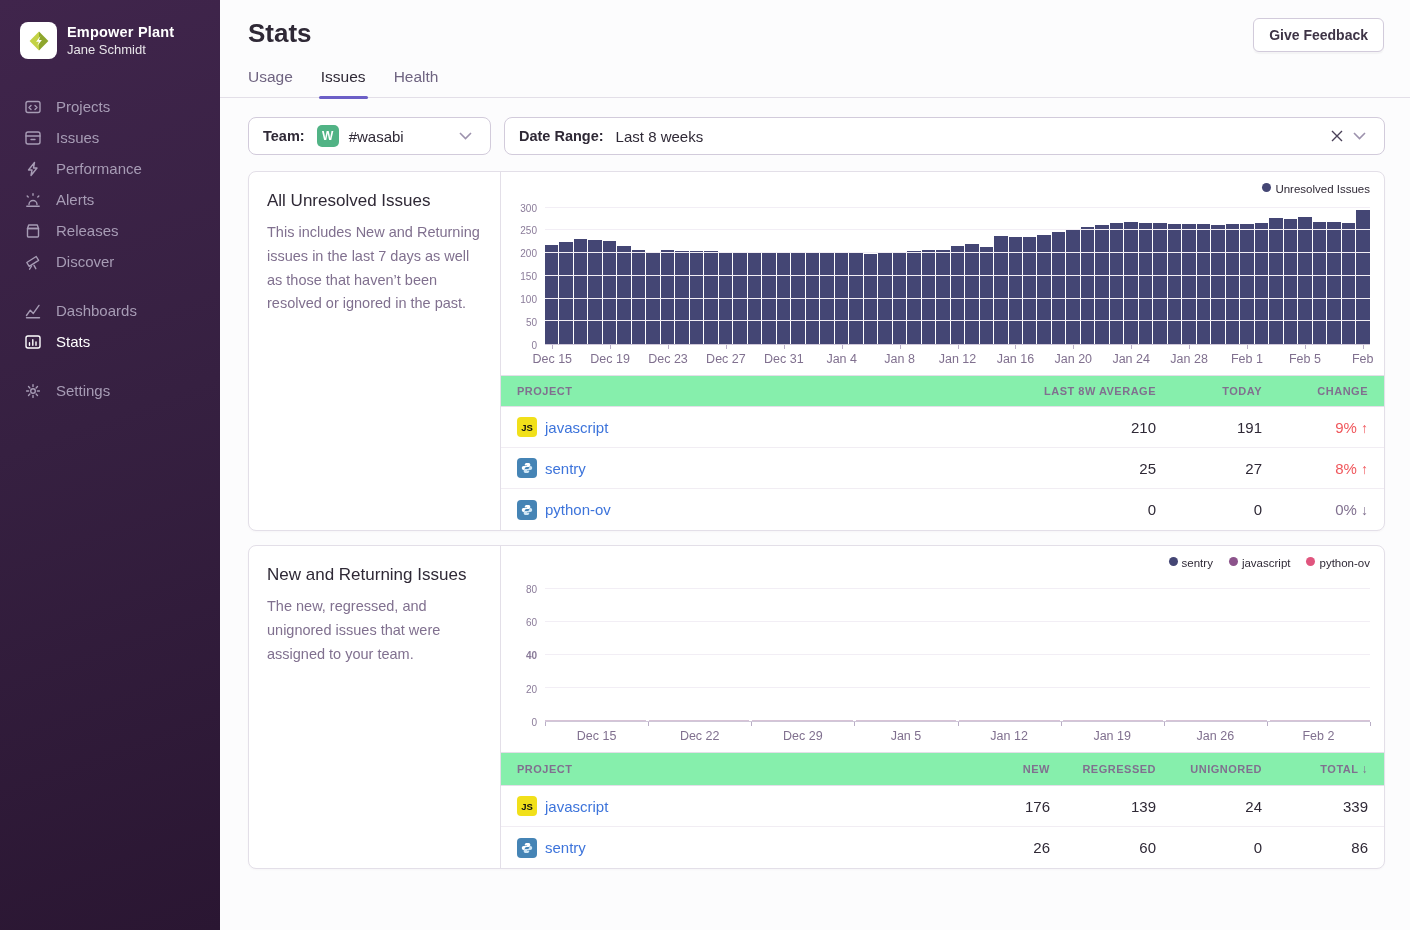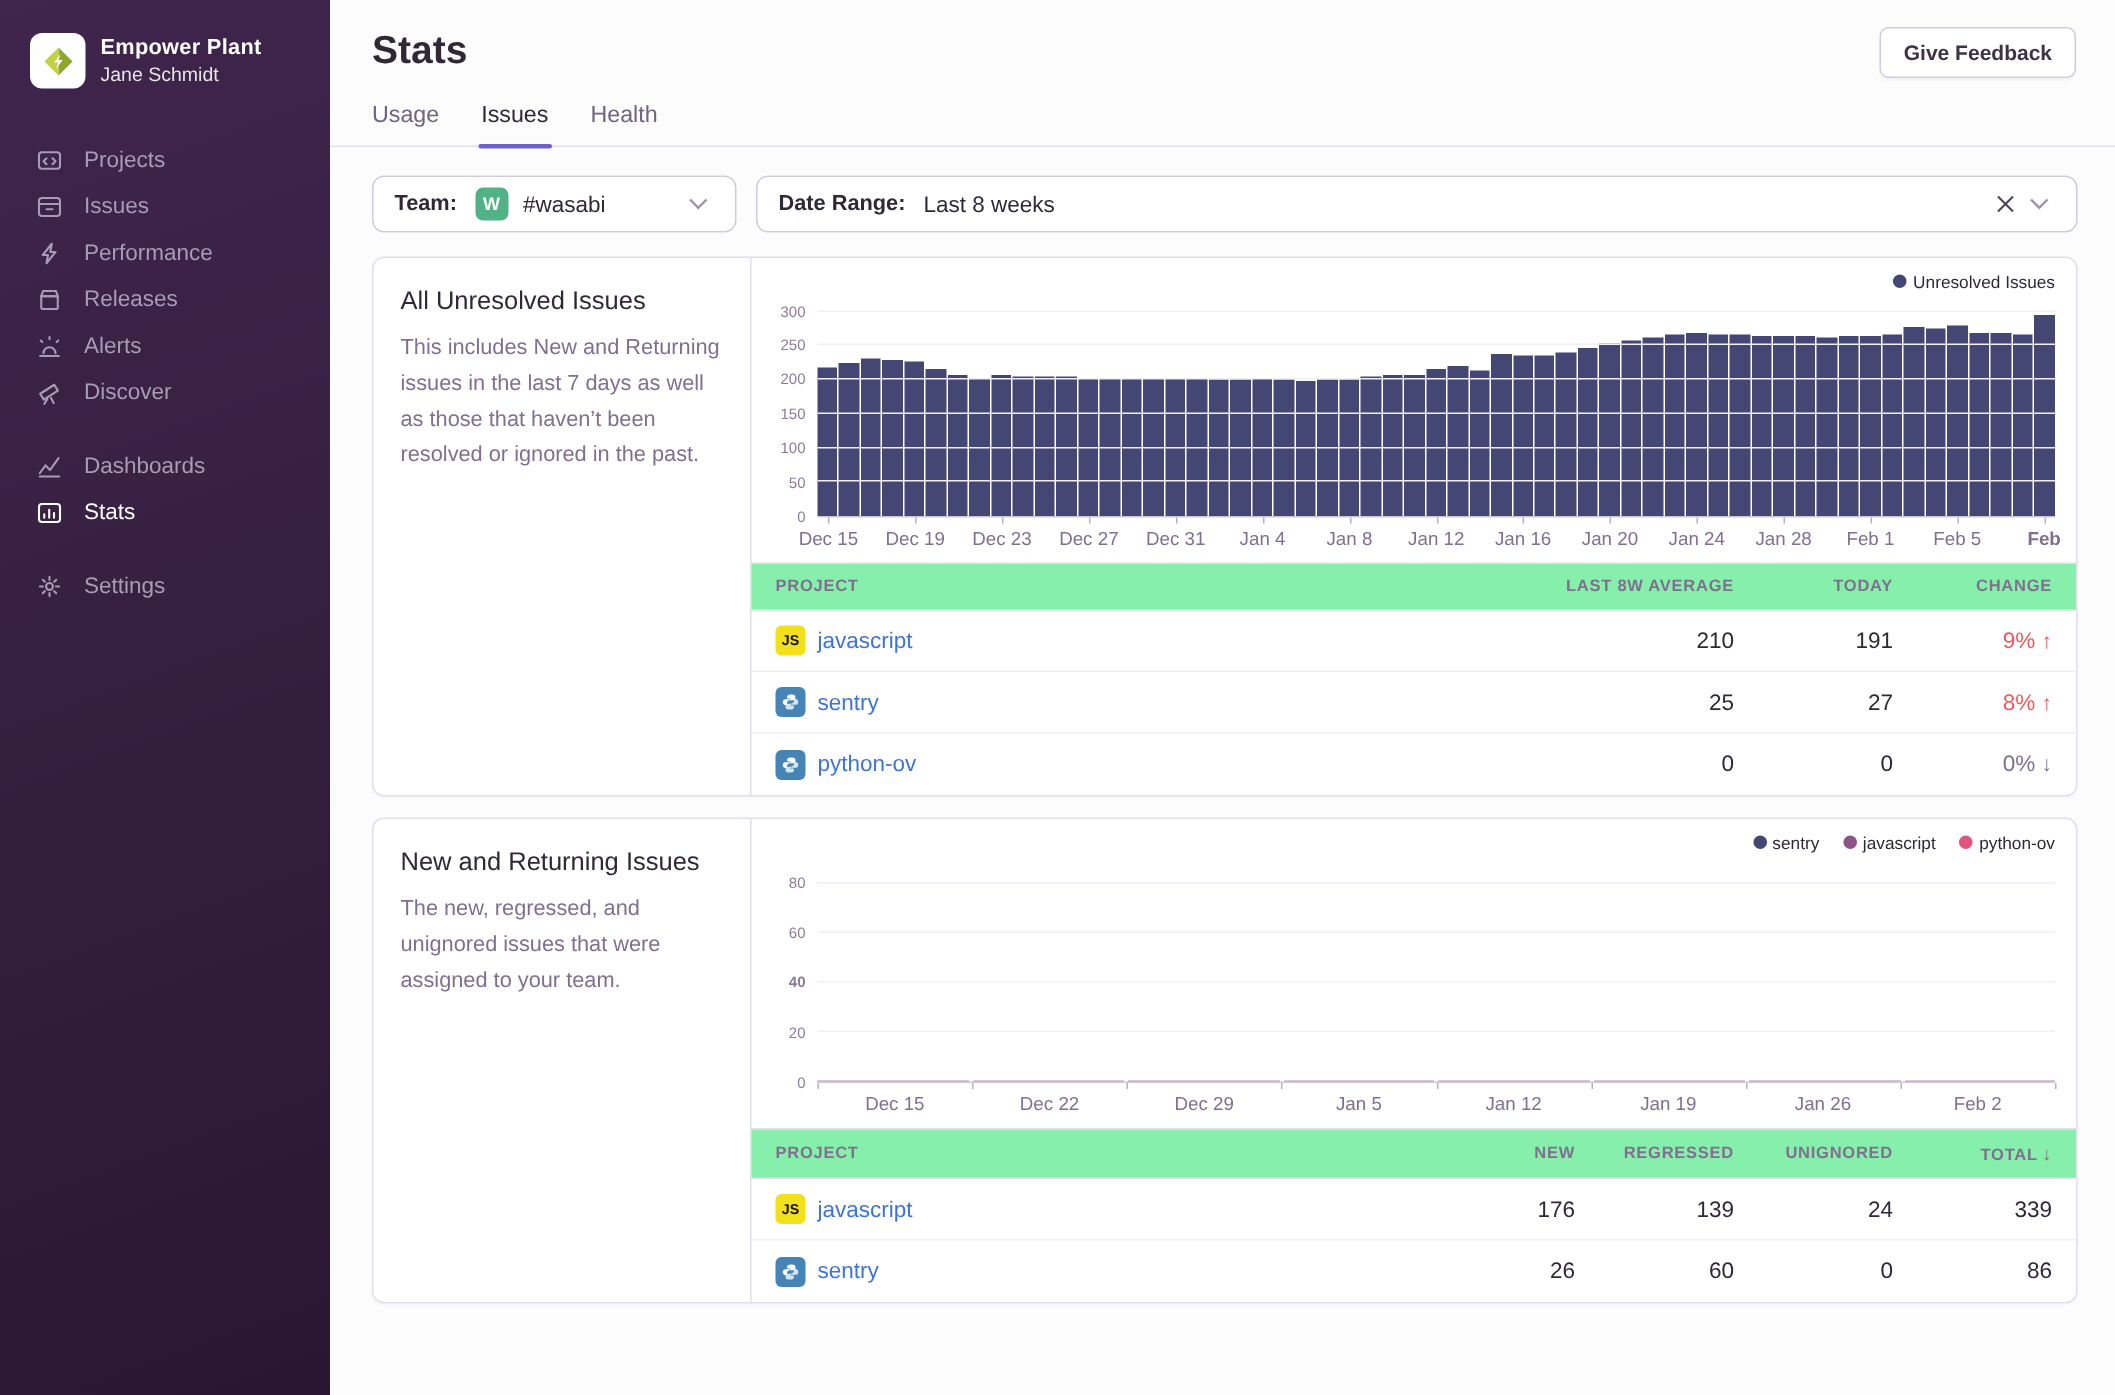--- a/index.html
+++ b/index.html
@@ -125,32 +125,32 @@
       <span>Issues</span>
     </div>
     <div class="nav-item">
       <svg viewBox="0 0 18 18">
           <path d="M10.5 2.5L4.5 10H8l-1 5.5 6-7.5H9.5l1-5.5z"></path>
         </svg>
       <span>Performance</span>
     </div>
     <div class="nav-item">
       <svg viewBox="0 0 18 18">
-          <path d="M3.5 6.5h11v7.5a1 1 0 0 1-1 1h-9a1 1 0 0 1-1-1V6.5z"></path>
-          <path d="M4.7 3h8.6l1.2 3.5H3.5L4.7 3z"></path>
-        </svg>
-      <span>Releases</span>
-    </div>
-    <div class="nav-item">
-      <svg viewBox="0 0 18 18">
           <path d="M5 13.5a4 4 0 0 1 8 0"></path>
           <path d="M2.8 15.3h12.4"></path>
           <path d="M9 4.2V2.7M4.2 6l-1-1M13.8 6l1-1"></path>
         </svg>
       <span>Alerts</span>
+    </div>
+    <div class="nav-item">
+      <svg viewBox="0 0 18 18">
+          <path d="M3.5 6.5h11v7.5a1 1 0 0 1-1 1h-9a1 1 0 0 1-1-1V6.5z"></path>
+          <path d="M4.7 3h8.6l1.2 3.5H3.5L4.7 3z"></path>
+        </svg>
+      <span>Releases</span>
     </div>
     <div class="nav-item">
       <svg viewBox="0 0 18 18">
           <path d="M2.8 9.5l9.4-6 2.4 3.9-9.4 6z"></path>
           <path d="M7.6 13l-2 3.2M10 12.3l1.8 3.4"></path>
         </svg>
       <span>Discover</span>
     </div>
     <div class="nav-gap"></div>
     <div class="nav-item">
@@ -336,21 +336,21 @@
               <div class="xlabel" style="left: 64.0351%;">Jan 20</div>
               <div class="xtick" style="left: 71.0526%;"></div>
               <div class="xlabel" style="left: 71.0526%;">Jan 24</div>
               <div class="xtick" style="left: 78.0702%;"></div>
               <div class="xlabel" style="left: 78.0702%;">Jan 28</div>
               <div class="xtick" style="left: 85.0877%;"></div>
               <div class="xlabel" style="left: 85.0877%;">Feb 1</div>
               <div class="xtick" style="left: 92.1053%;"></div>
               <div class="xlabel" style="left: 92.1053%;">Feb 5</div>
               <div class="xtick" style="left: 99.1228%;"></div>
-              <div class="xlabel" style="left: 99.1228%; font-weight: bold;">Feb</div>
+              <div class="xlabel" style="left: 99.1228%;">Feb</div>
             </div>
         </div>
         <div class="ptable">
           <div class="thead">
             <div class="col-proj">PROJECT</div>
             <div class="col-num col-avg">LAST 8W AVERAGE</div>
             <div class="col-num">TODAY</div>
             <div class="col-num">CHANGE</div>
           </div>
           <div class="trow">

